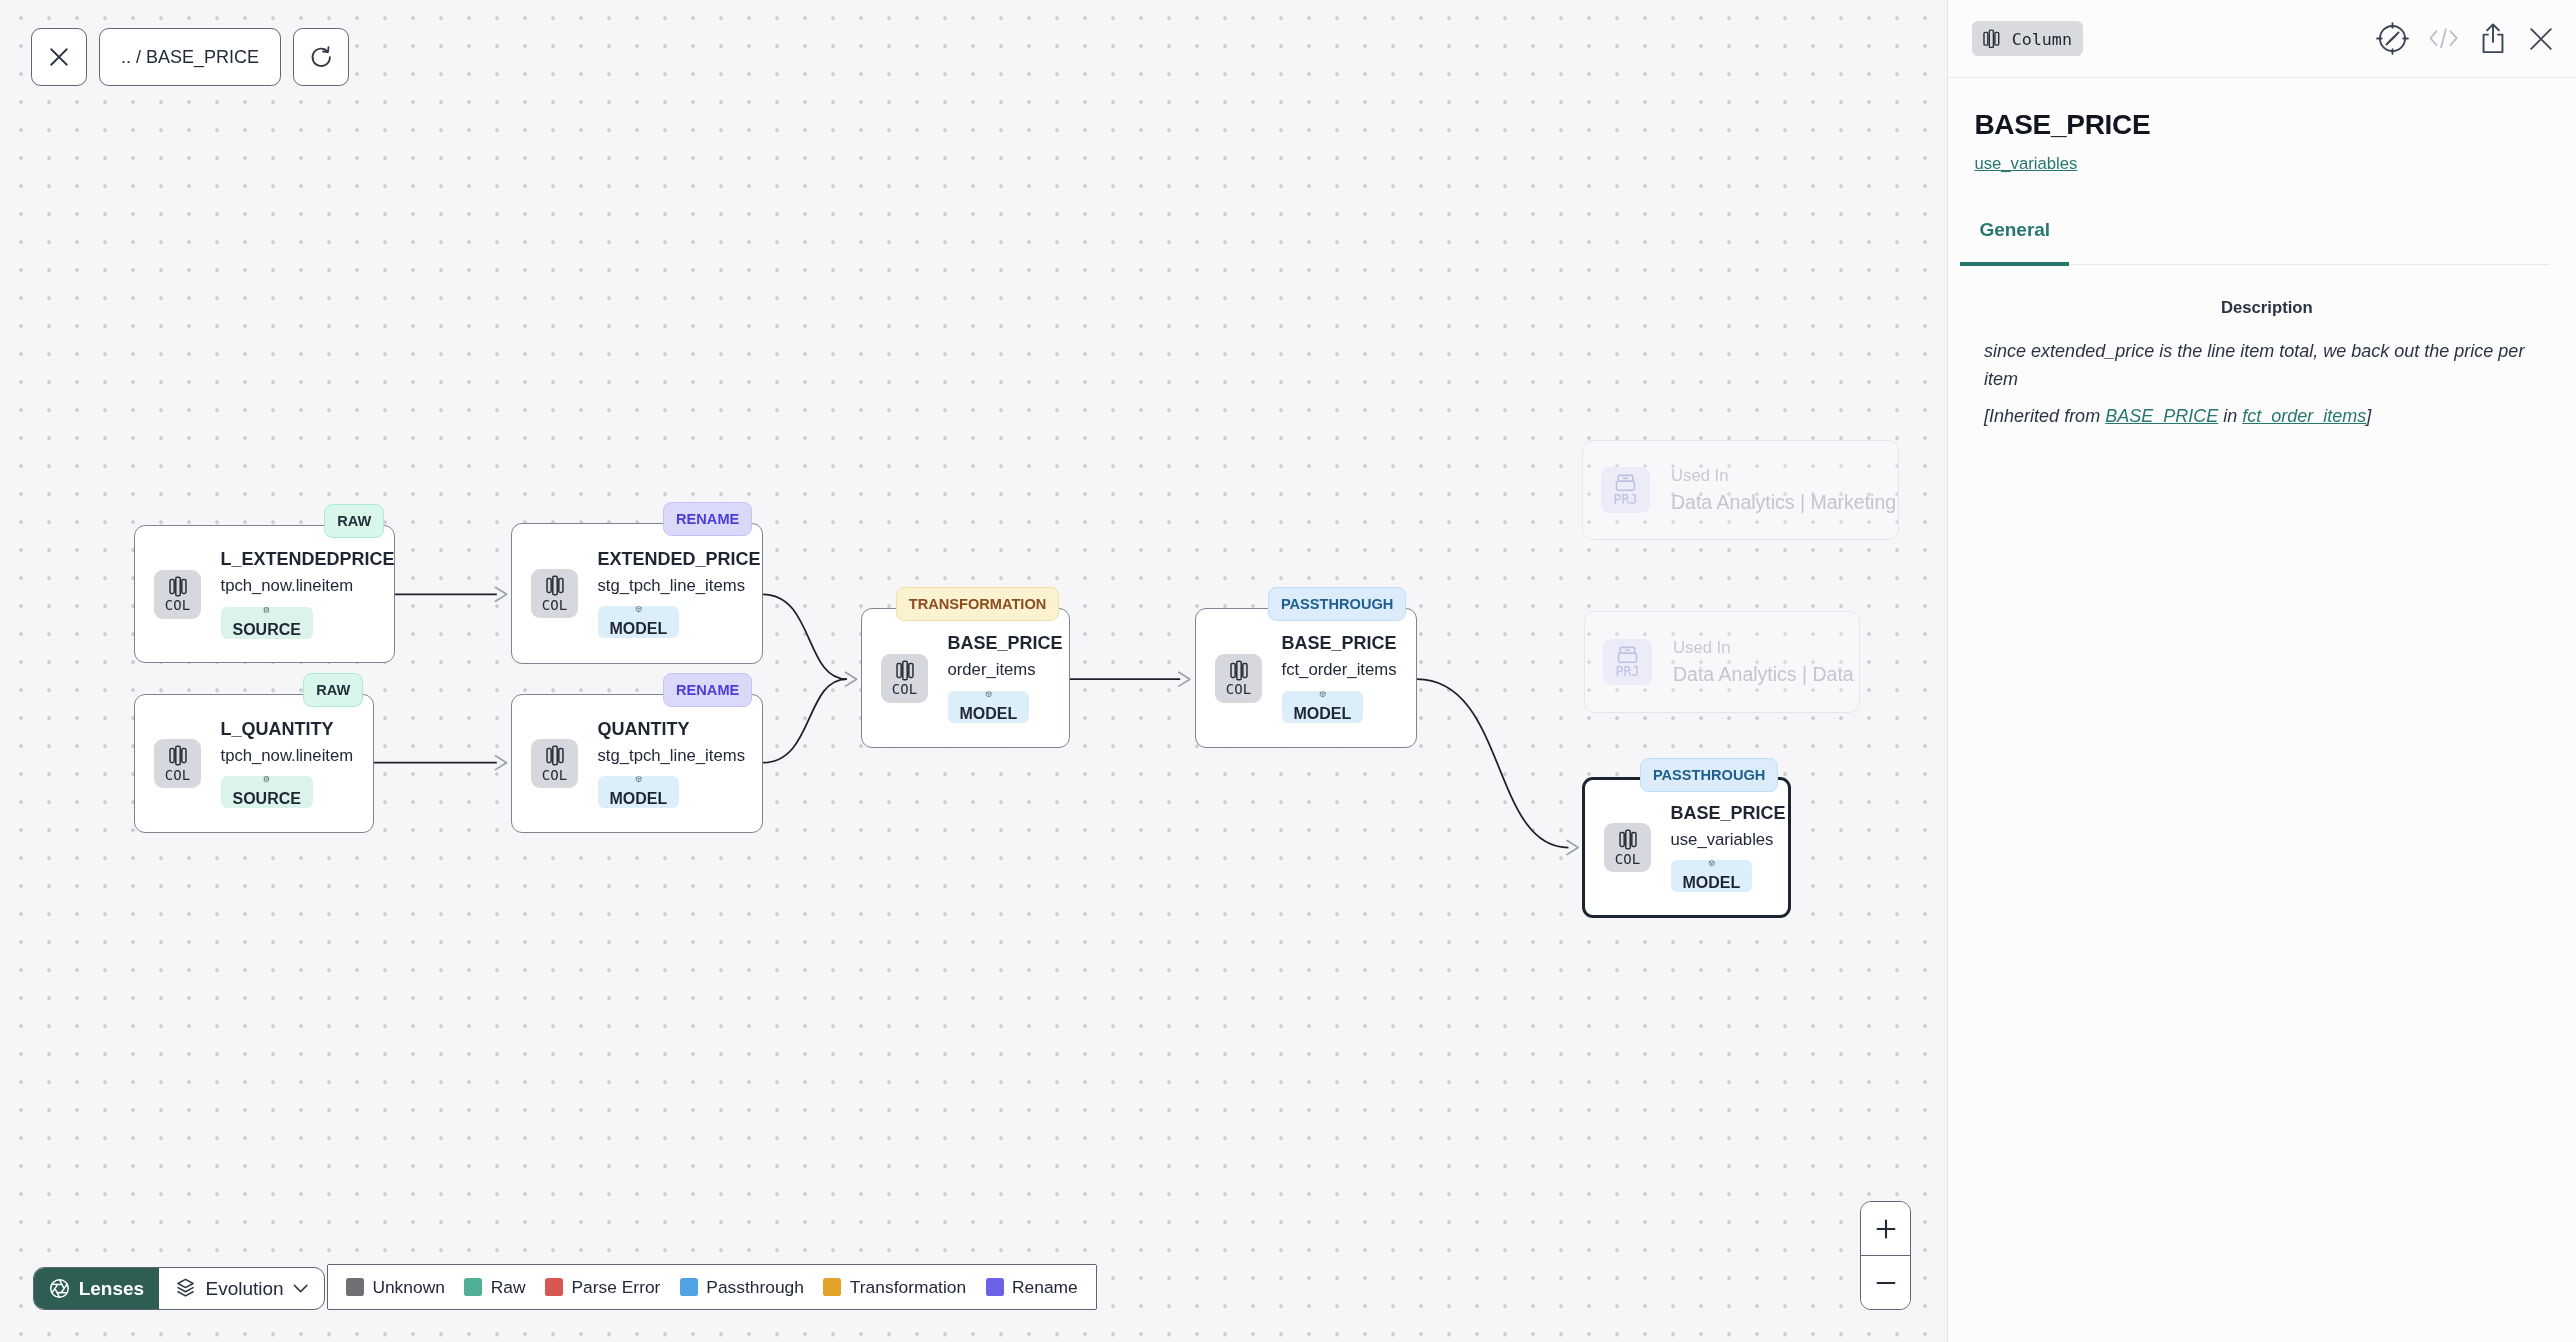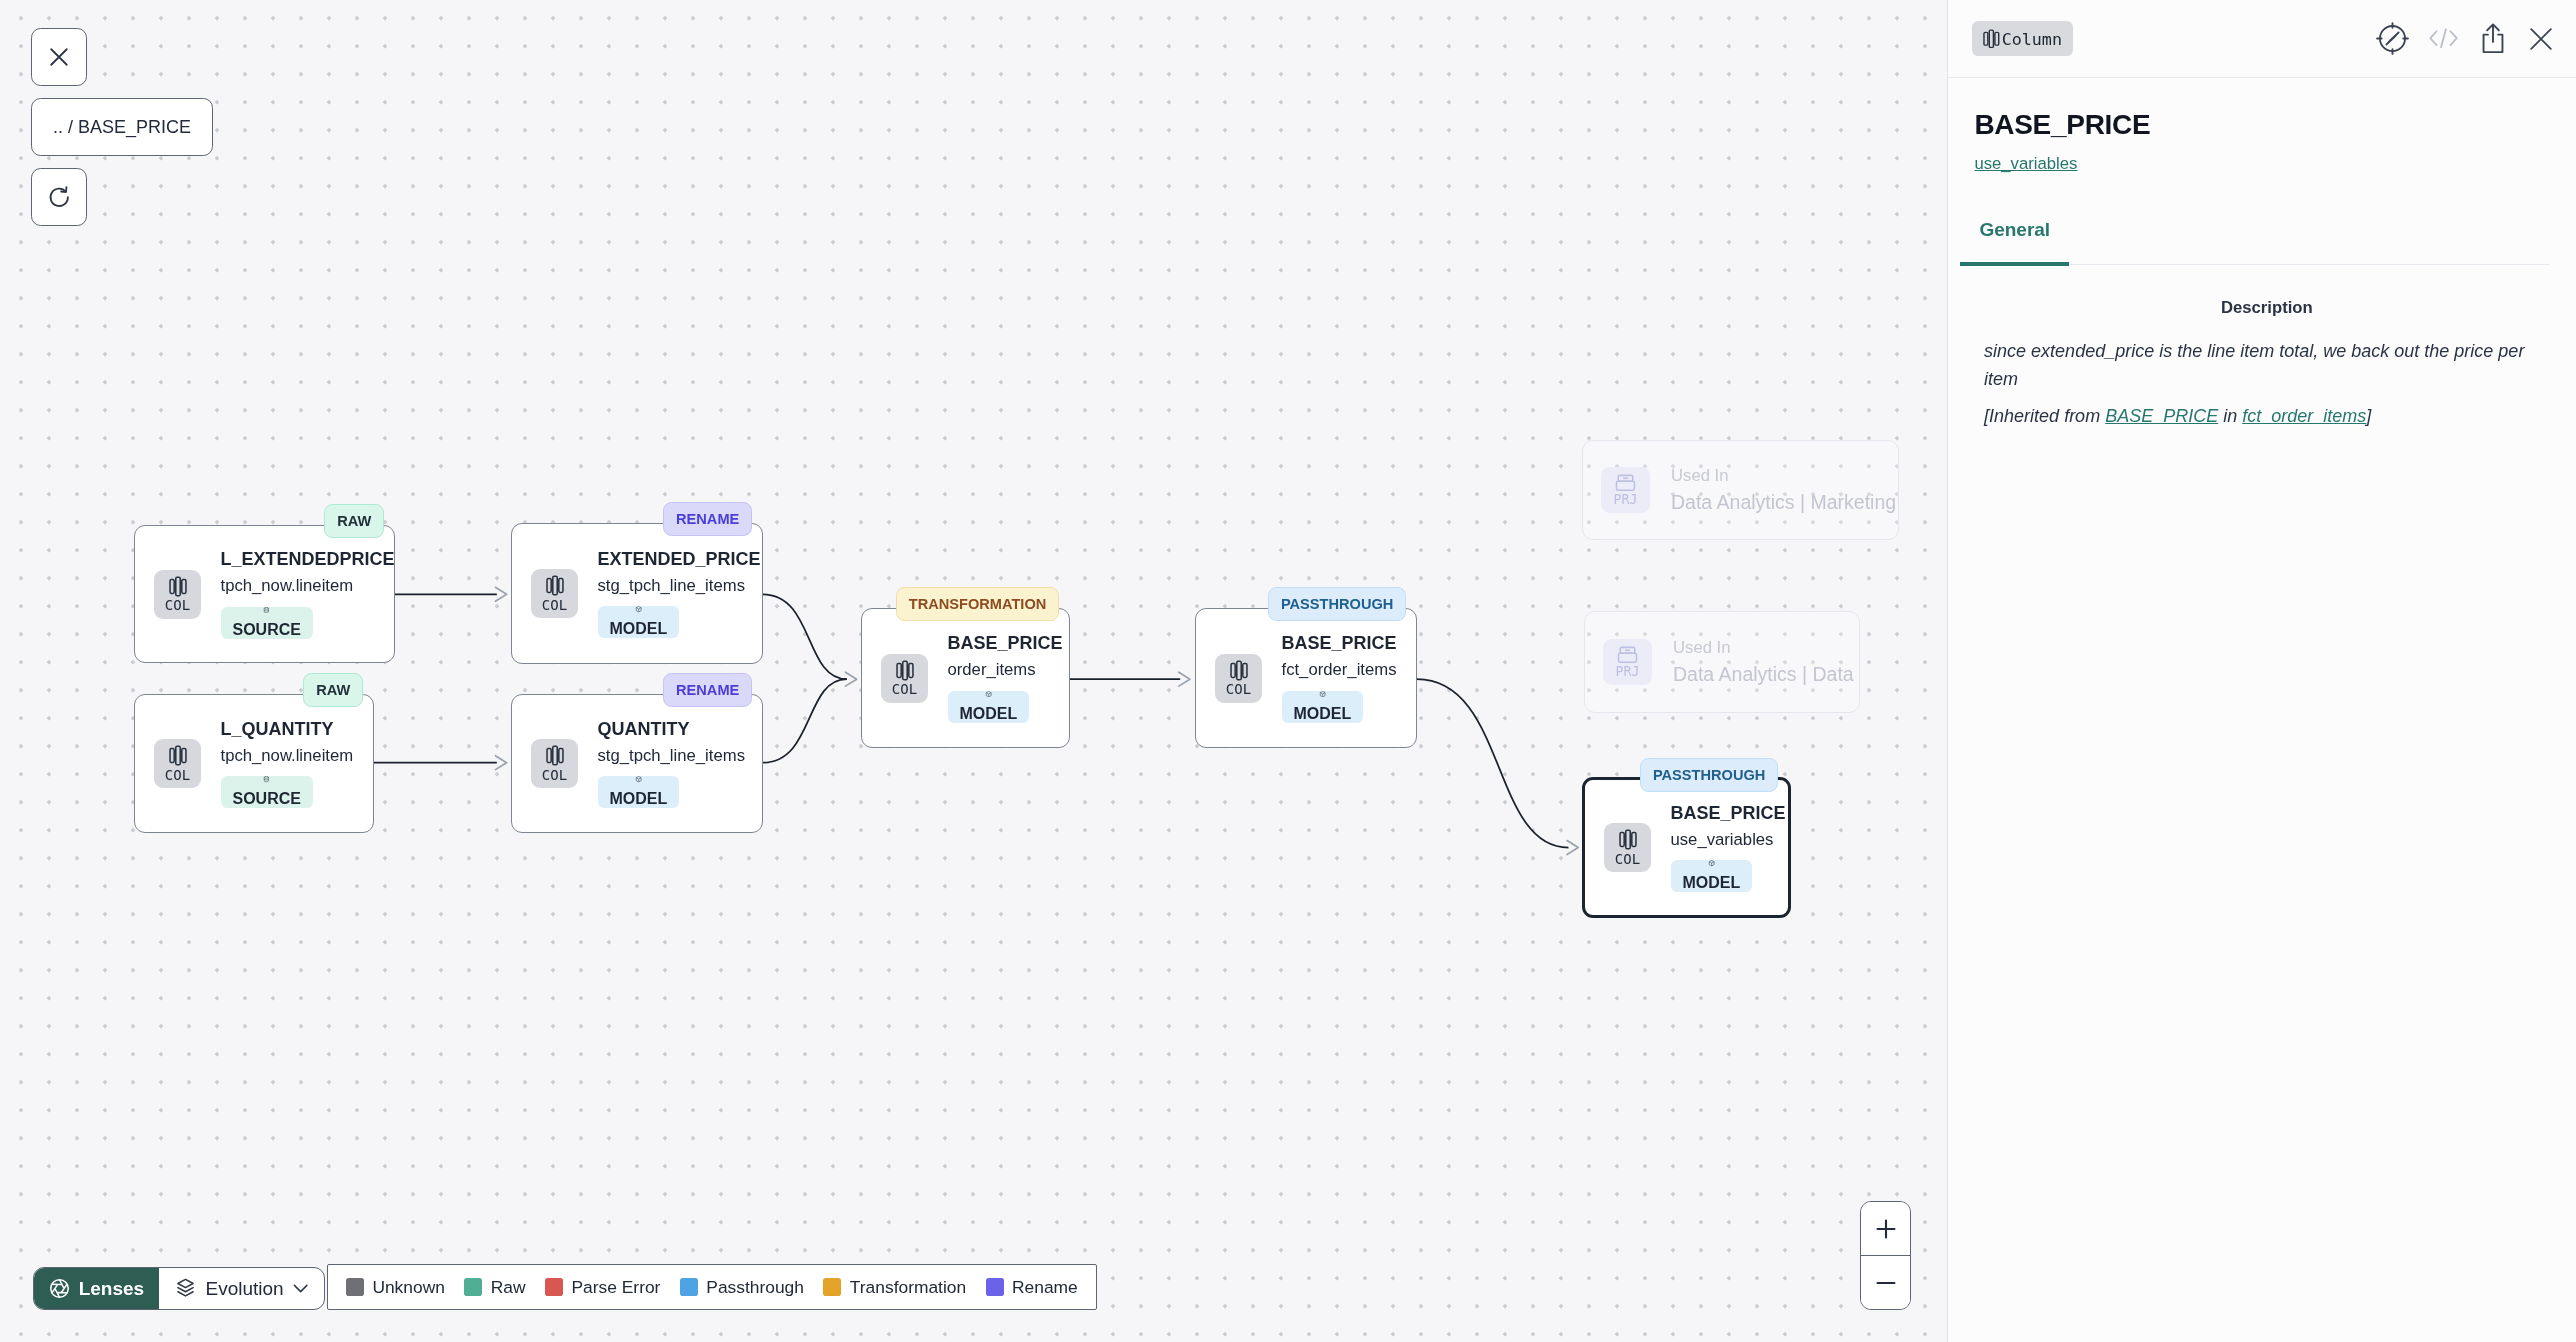--- a/index.html
+++ b/index.html
@@ -7,21 +7,21 @@
   *{box-sizing:border-box;}
 
   
   .canvas{position:absolute;left:0;top:0;width:1947px;height:1343px;
     background-color:#f6f6f8;
     background-image:radial-gradient(#cdced4 1.7px,transparent 1.8px);
     background-size:28px 28px;background-position:7px 4.2px;}
   .edges{position:absolute;left:0;top:0;pointer-events:none;}
 
   
-  .toolbar{position:absolute;left:31px;top:28px;display:flex;gap:12px;flex-direction:column;}
+  .toolbar{position:absolute;left:31px;top:28px;display:flex;gap:12px;}
   .tbtn{display:flex;align-items:center;justify-content:center;height:58px;
     background:#fff;border:1.7px solid #5d6572;border-radius:9.7px;cursor:pointer;
     font-size:18px;color:#232b3a;padding:0;}
   .tbtn.square{width:56px;}
   .tbtn.breadcrumb{padding:0 21px;min-width:158px;font-size:18px;}
   .tbtn svg{stroke:#2f3744;fill:none;stroke-width:2.6;stroke-linecap:round;stroke-linejoin:round;}
 
   
   .node{position:absolute;background:#fff;border:1.7px solid #7e8592;border-radius:11px;
     display:flex;align-items:center;padding:0 16.7px 0 19px;cursor:pointer;}
@@ -89,21 +89,21 @@
   .zbtn{flex:1;display:flex;align-items:center;justify-content:center;background:#fff;border:none;
     cursor:pointer;font-size:31px;color:#232b3a;padding:0;}
   .zbtn.out{border-top:1.7px solid #5d6572;}
   .zbtn svg{stroke:#232b3a;stroke-width:3;stroke-linecap:round;}
 
   
   .panel{position:absolute;left:1947px;top:0;width:629px;height:1343px;background:#fcfcfd;
     border-left:1.4px solid #e3e4e8;}
   .panel-header{height:78px;display:flex;align-items:center;padding:0 21px 0 24px;
     border-bottom:1.4px solid #e8e9ee;}
-  .type-badge{display:flex;align-items:center;gap:2px;background:#d8dade;border-radius:6.3px;
+  .type-badge{display:flex;align-items:center;gap:12px;background:#d8dade;border-radius:6.3px;
     height:35px;padding:0 11px;font-family:"DejaVu Sans Mono",monospace;font-size:16.7px;color:#1f2633;}
   .type-badge svg{stroke:#28303e;fill:none;stroke-width:2.2;}
   .panel-actions{margin-left:auto;display:flex;align-items:center;gap:19px;}
   .pabtn{background:none;border:none;padding:0;cursor:pointer;display:flex;align-items:center;}
   .pabtn svg{stroke:#3b4453;fill:none;stroke-width:2.6;stroke-linecap:round;stroke-linejoin:round;}
   .pabtn.disabled svg{stroke:#b9bfc9;}
 
   .panel-body{padding:31px 26.4px 0 26.4px;}
   .panel-title{font-size:28px;font-weight:700;color:#10151f;letter-spacing:-0.3px;}
   .panel-link{display:inline-block;margin-top:12.5px;font-size:16.7px;color:#27776e;

